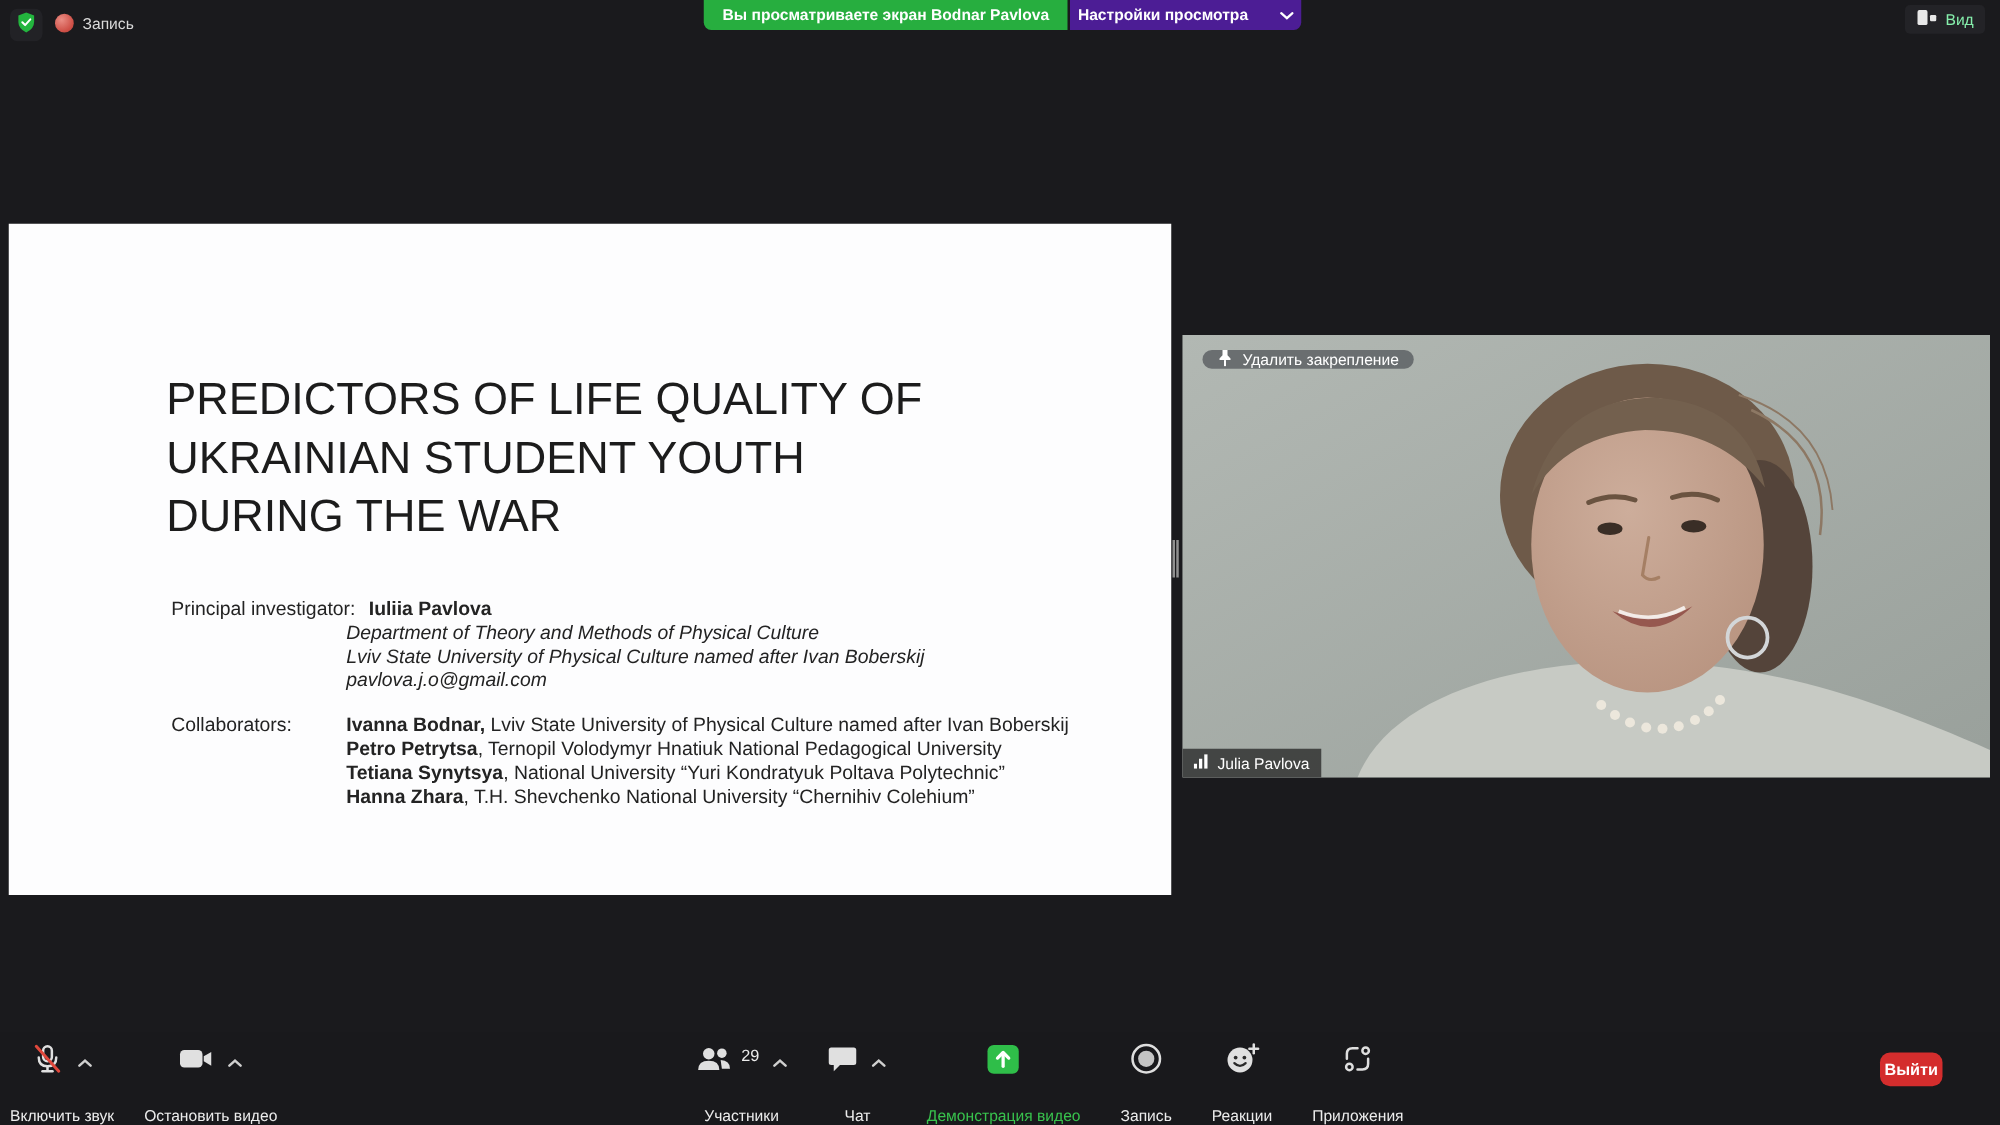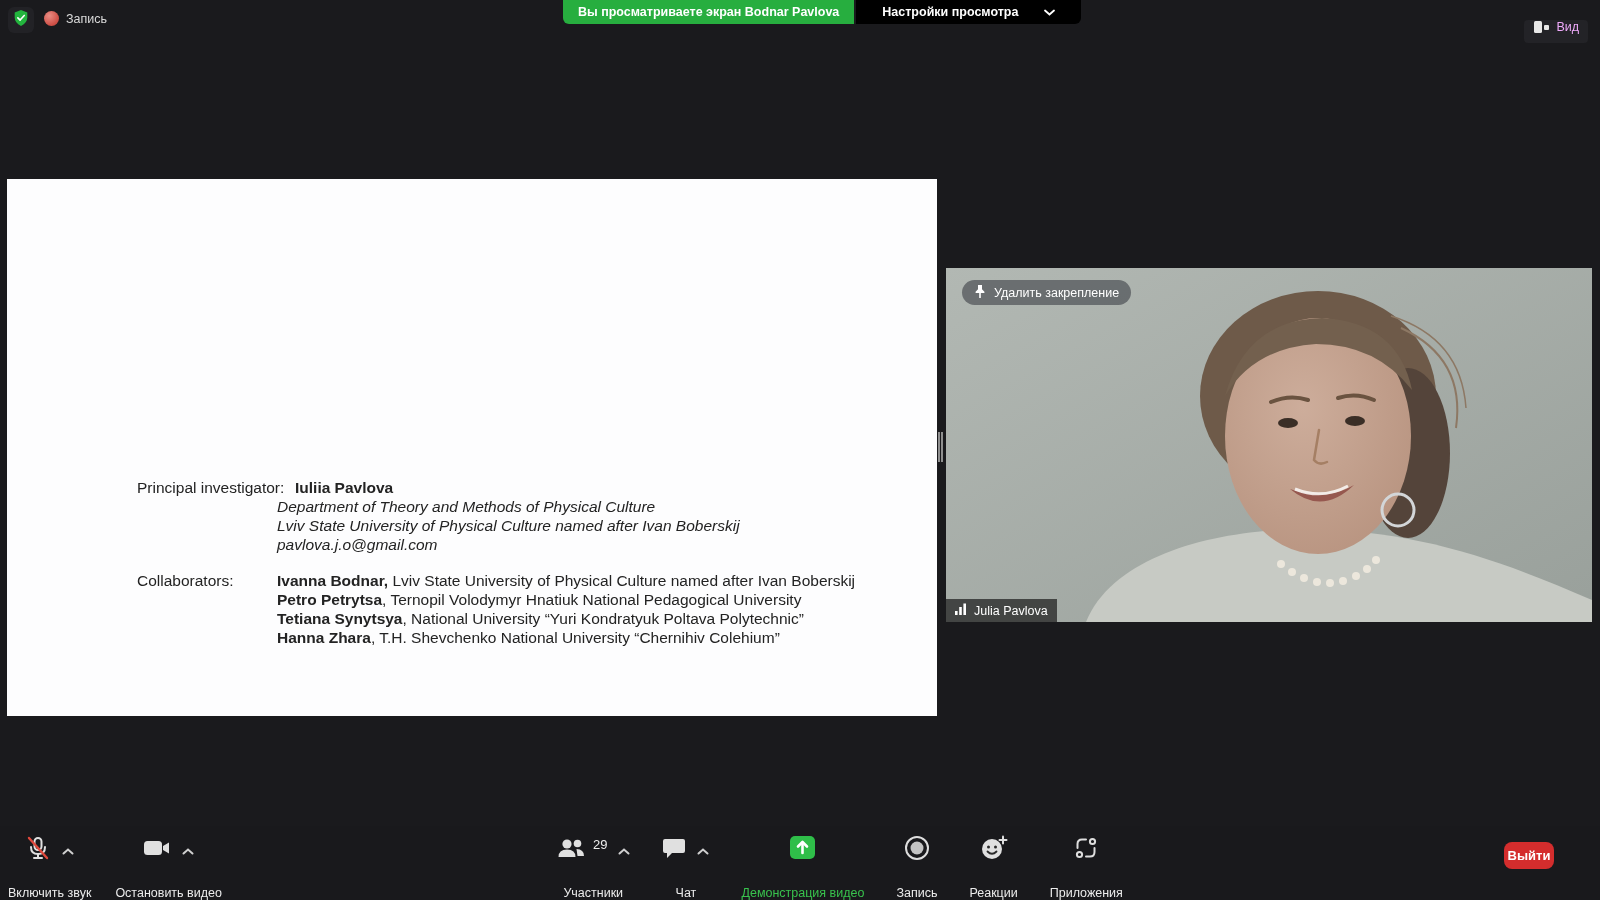--- a/index.html
+++ b/index.html
@@ -10,43 +10,43 @@
   
   .shield-btn{left:8px;top:7px;width:26px;height:26px;background:#222226;border-radius:6px;
               display:flex;align-items:center;justify-content:center;}
   .rec-indicator{left:44px;top:11px;display:flex;align-items:center;gap:7px;}
   .rec-dot{width:15px;height:15px;border-radius:50%;
            background:radial-gradient(circle at 35% 32%,#ea8d84,#cf5148 65%,#b23b34);}
   .rec-text{color:#d9d9d9;font-size:12.5px;}
   .banner-wrap{left:563px;top:0;height:24px;display:flex;gap:2px;}
   .green-banner{background:#27ae3f;color:#fff;font-weight:bold;font-size:12.5px;
                 display:flex;align-items:center;padding:0 15px;border-radius:0 0 0 6px;}
-  .view-settings{background:#000000;color:#fff;font-weight:bold;font-size:12.5px;
-                 display:flex;align-items:center;gap:26px;padding:0 26px;border-radius:0 0 6px 0;cursor:default;}
-  .view-btn{right:12px;top:20px;height:23px;background:#232327;border-radius:4px;
-            display:flex;align-items:flex-start;gap:6px;padding:0 9px;color:#f0abfc;font-size:12.5px;}
+  .view-settings{background:#4c1d95;color:#fff;font-weight:bold;font-size:12.5px;
+                 display:flex;align-items:center;gap:26px;padding:0 6px;border-radius:0 0 6px 0;cursor:default;}
+  .view-btn{right:12px;top:4px;height:23px;background:#232327;border-radius:4px;
+            display:flex;align-items:center;gap:6px;padding:0 9px;color:#86efac;font-size:12.5px;}
 
   
   .slide{left:7px;top:179px;width:930px;height:537px;background:#fdfdfe;color:#1b1b1b;}
   .slide-title{left:126px;top:116px;font-size:36px;line-height:47px;color:#1c1c1c;letter-spacing:0;}
   .meta{font-size:15.5px;line-height:19px;color:#232323;}
   .pi-label{left:130px;top:299px;}
   .pi-name{left:288px;top:299px;font-weight:bold;}
   .pi-details{left:270px;top:318px;font-style:italic;}
   .collab-label{left:130px;top:392px;}
   .collab-rows{left:270px;top:392px;white-space:nowrap;}
   .collab-rows b{font-weight:bold;}
 
   
   .handle{left:938px;top:432px;width:2px;height:30px;background:#8f8f8f;}
   .handle::after{content:'';position:absolute;left:3px;top:0;width:2px;height:30px;background:#8f8f8f;}
 
   
   .video{left:946px;top:268px;width:646px;height:354px;background:#a7aeaa;overflow:hidden;}
-  .pin-pill{left:16px;top:12px;height:25px;background:rgba(90,94,98,.82);border-radius:13px;
+  .pin-pill{left:16px;top:12px;height:15px;background:rgba(90,94,98,.82);border-radius:13px;
             display:flex;align-items:center;gap:8px;padding:0 12px;color:#fff;font-size:12.5px;}
   .name-tag{left:0;bottom:0;height:23px;background:rgba(40,40,40,.78);
             display:flex;align-items:center;gap:6px;padding:0 9px;color:#fff;font-size:12.5px;}
 
   
   .toolbar{left:0;bottom:0;width:1600px;height:74px;background:#19191c;}
   .tb-group{position:absolute;bottom:0;display:flex;align-items:flex-start;}
   .tb-left{left:8px;gap:24px;}
   .tb-center{left:556px;gap:32px;}
   .tb-item{display:flex;flex-direction:column;align-items:center;padding-top:9px;color:#ececec;cursor:default;}
@@ -93,20 +93,25 @@
     <span>
       <svg width="17" height="14" viewBox="0 0 17 14">
           <rect x="1" y="1" width="8" height="12" rx="1.5" fill="#e8e8e8"></rect>
           <rect x="11" y="5" width="5" height="5" rx="1" fill="#e8e8e8"></rect>
         </svg>
     </span>
     <span>Вид</span>
   </div>
 
   <div class="abs slide">
+    <div class="abs slide-title">
+      <div>PREDICTORS OF LIFE QUALITY OF</div>
+      <div>UKRAINIAN STUDENT YOUTH</div>
+      <div>DURING THE WAR</div>
+    </div>
 
     <div class="abs meta pi-label">Principal investigator:</div>
     <div class="abs meta pi-name">Iuliia Pavlova</div>
     <div class="abs meta pi-details">
       <div>Department of Theory and Methods of Physical Culture</div>
       <div>Lviv State University of Physical Culture named after Ivan Boberskij</div>
       <div>pavlova.j.o@gmail.com</div>
     </div>
 
     <div class="abs meta collab-label">Collaborators:</div>

